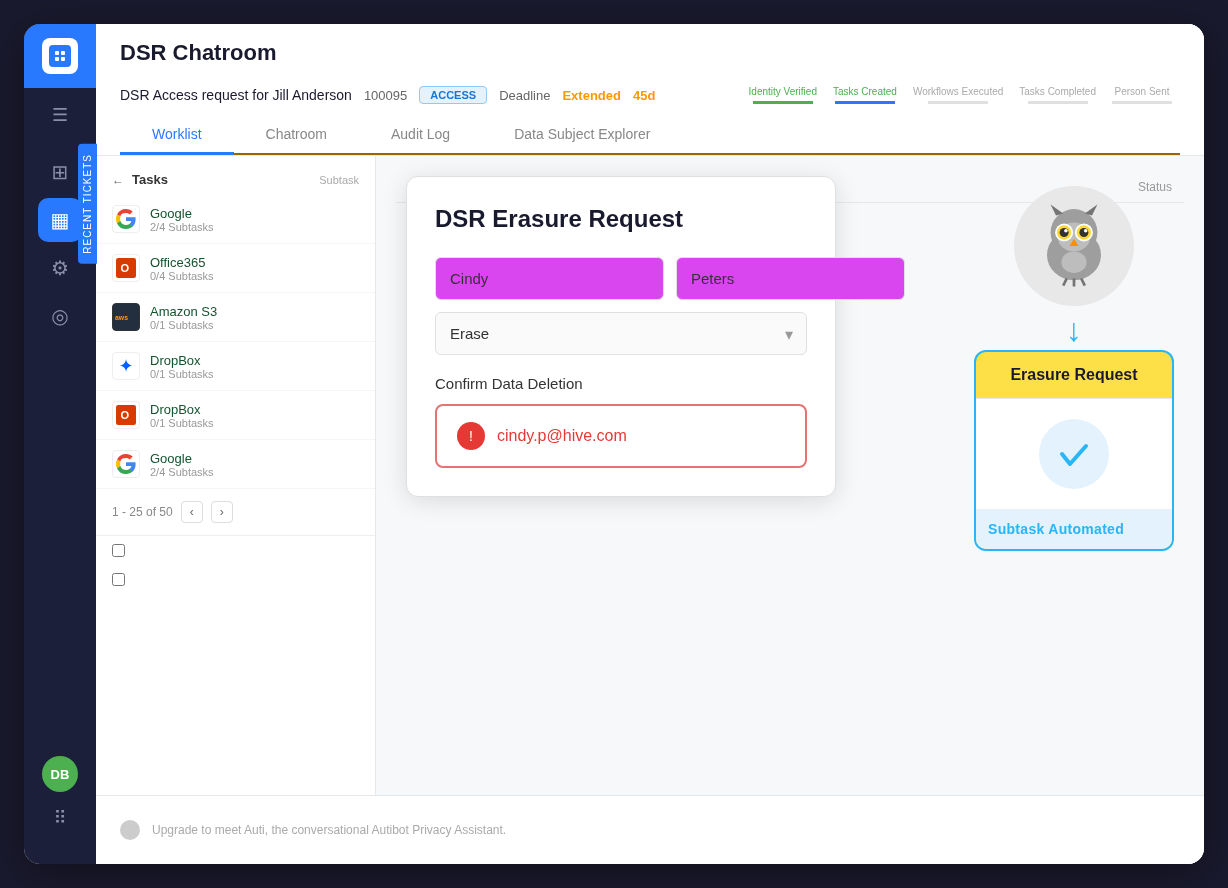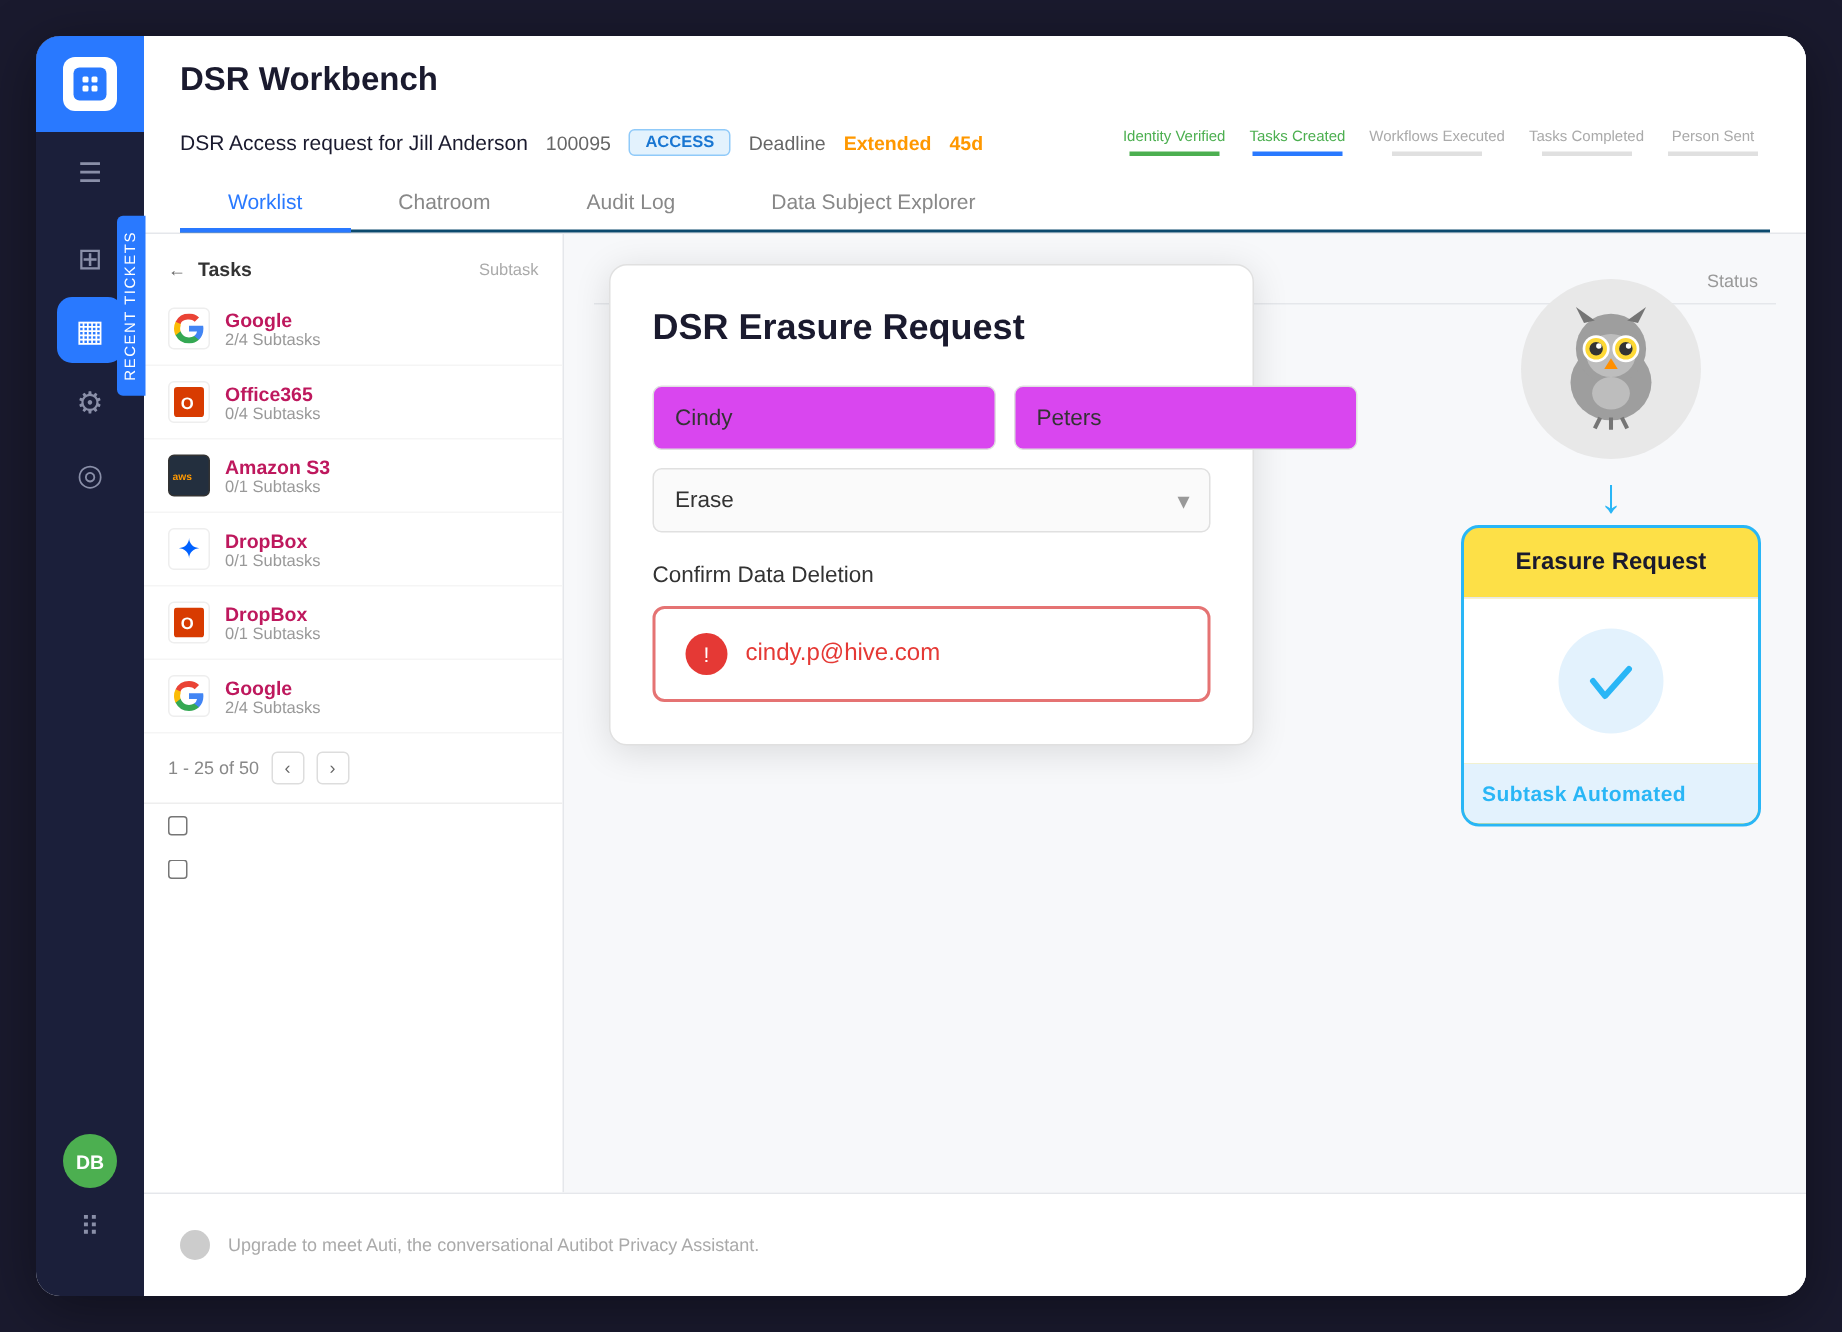--- a/index.html
+++ b/index.html
@@ -190,21 +190,21 @@
     .progress-steps {
       display: flex;
       align-items: center;
       gap: 0;
       margin-left: auto;
       font-size: 11px;
     }
     
     .tabs {
       display: flex;
-      border-bottom: 2px solid #0c4a6e;
+      border-bottom: 2px solid #a16207;
       margin-top: 4px;
     }
     .tab {
       padding: 10px 32px;
       font-size: 14px;
       color: #888;
       cursor: pointer;
       border-bottom: 3px solid transparent;
       margin-bottom: -2px;
     }
@@ -252,21 +252,21 @@
       width: 28px;
       height: 28px;
       border-radius: 4px;
       display: flex;
       align-items: center;
       justify-content: center;
       font-size: 16px;
       flex-shrink: 0;
     }
     .task-info { flex: 1; }
-    .task-name { font-size: 13px; font-weight: 700; color: #be185d; }
+    .task-name { font-size: 13px; font-weight: 400; color: #14532d; }
     .task-sub { font-size: 11px; color: #999; }
     
     .right-panel {
       flex: 1;
       overflow-y: auto;
       position: relative;
       background: #f7f8fa;
     }
     
     .modal-card {
@@ -533,21 +533,21 @@
       <div class="sidebar-bottom">
         <div class="avatar-circle">DB</div>
         <div class="sidebar-apps-icon">⠿</div>
       </div>
       <div class="recent-tickets-tab">RECENT TICKETS</div>
     </div>
 
     <div class="main-content">
 
       <div class="main-header">
-        <div class="page-title">DSR Workbench</div>
+        <div class="page-title">DSR Chatroom</div>
         <div class="ticket-bar">
           <span class="ticket-title">DSR Access request for Jill Anderson</span>
           <span style="color:#666;font-size:13px;">100095</span>
           <span class="badge-access">ACCESS</span>
           <span class="deadline-label">Deadline</span>
           <span class="deadline-extended">Extended</span>
           <span style="color:#ff9800;font-weight:600;">45d</span>
 
           <div class="progress-steps">
             <div class="prog-step">

